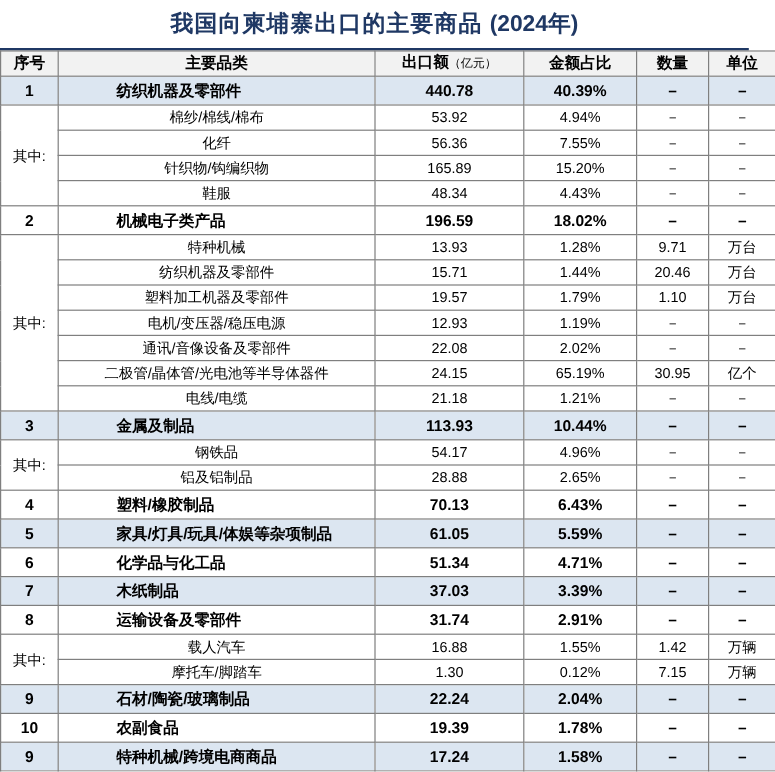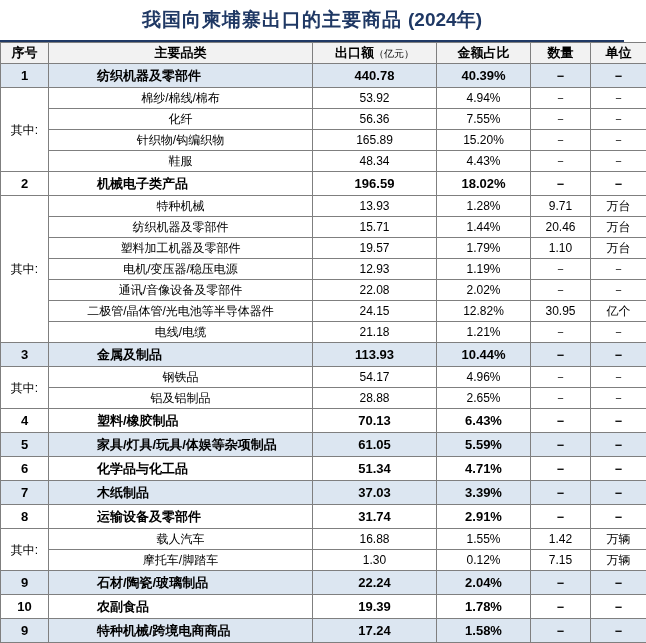--- a/index.html
+++ b/index.html
@@ -216,21 +216,21 @@
         <tr class="sub">
           <td class="cat">通讯/音像设备及零部件</td>
           <td class="num">22.08</td>
           <td class="num">2.02%</td>
           <td class="num">－</td>
           <td>－</td>
         </tr>
         <tr class="sub">
           <td class="cat">二极管/晶体管/光电池等半导体器件</td>
           <td class="num">24.15</td>
-          <td class="num">12.82%</td>
+          <td class="num">65.19%</td>
           <td class="num">30.95</td>
           <td>亿个</td>
         </tr>
         <tr class="sub">
           <td class="cat">电线/电缆</td>
           <td class="num">21.18</td>
           <td class="num">1.21%</td>
           <td class="num">－</td>
           <td>－</td>
         </tr>

